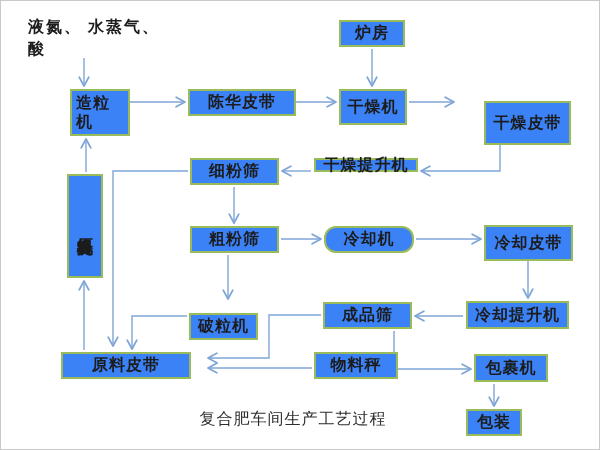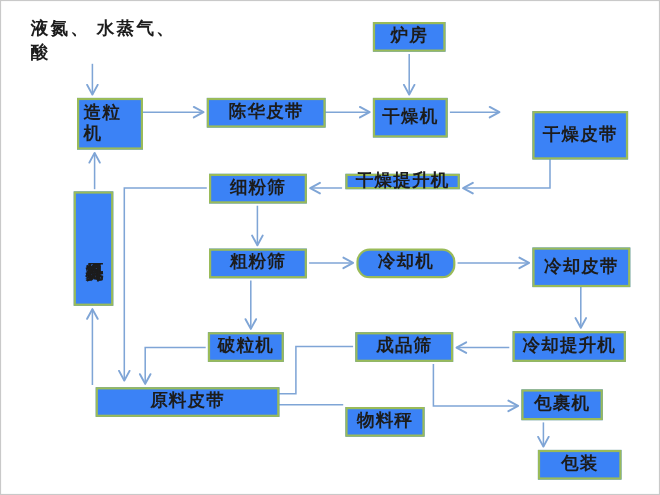--- a/index.html
+++ b/index.html
@@ -86,22 +86,23 @@
       <div class="node" style="left: 187px; top: 88px; width: 108px; height: 27px;">陈华皮带</div>
       <div class="node" style="left: 338px; top: 19px; width: 66px; height: 27px;">炉房</div>
       <div class="node" style="left: 338px; top: 88px; width: 68px; height: 36px; font-family: Liberation Serif, serif;">干燥机</div>
       <div class="node" style="left: 456px; top: 100px; width: 87px; height: 44px; margin-left: 27px;">干燥皮带</div>
       <div class="node" style="left: 189px; top: 157px; width: 89px; height: 27px;">细粉筛</div>
       <div class="node" style="left: 313px; top: 157px; width: 104px; height: 14px;">干燥提升机</div>
       <div class="node vertical" style="left: 66px; top: 173px; width: 36px; height: 104px;">原料提升机</div>
       <div class="node" style="left: 189px; top: 225px; width: 89px; height: 27px;">粗粉筛</div>
       <div class="node" style="left: 323px; top: 225px; width: 90px; height: 27px; border-radius: 12px;">冷却机</div>
       <div class="node" style="left: 483px; top: 224px; width: 89px; height: 36px;">冷却皮带</div>
-      <div class="node" style="left: 188px; top: 301px; width: 69px; height: 27px;">破粒机</div>
+      <div class="node" style="left: 188px; top: 312px; width: 69px; height: 27px;">破粒机</div>
       <div class="node" style="left: 322px; top: 301px; width: 89px; height: 27px;">成品筛</div>
       <div class="node" style="left: 465px; top: 300px; width: 103px; height: 28px;">冷却提升机</div>
-      <div class="node" style="left: 60px; top: 351px; width: 167px; height: 27px; margin-left: 26px;">原料皮带</div>
-      <div class="node" style="left: 313px; top: 351px; width: 72px; height: 27px; margin-top: 18px;">物料秤</div>
+      <div class="node" style="left: 60px; top: 351px; width: 130px; height: 27px;">原料皮带</div>
+      <div class="node" style="left: 313px; top: 351px; width: 84px; height: 27px;">物料秤</div>
       <div class="node" style="left: 473px; top: 353px; width: 74px; height: 28px;">包裹机</div>
-      <div class="node" style="left: 488px; top: 408px; width: 76px; height: 27px;">包装</div>
+      <div class="node" style="left: 465px; top: 408px; width: 56px; height: 27px;">包装</div>
     </div>
 
+  <div class="caption">复合肥车间生产工艺过程</div>
 </div>
 
 </body></html>

